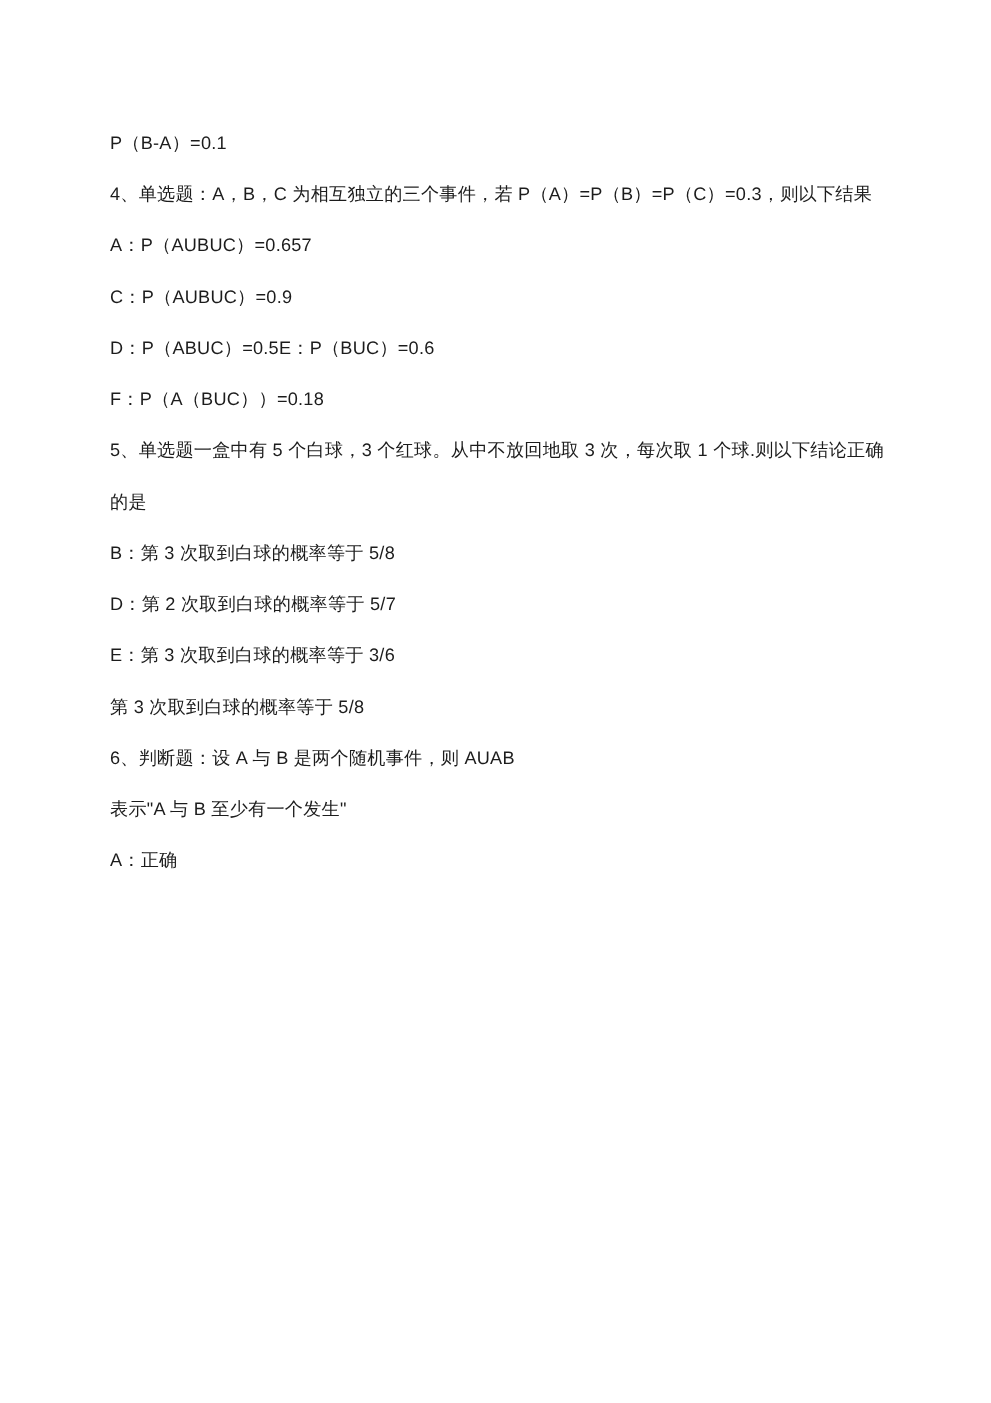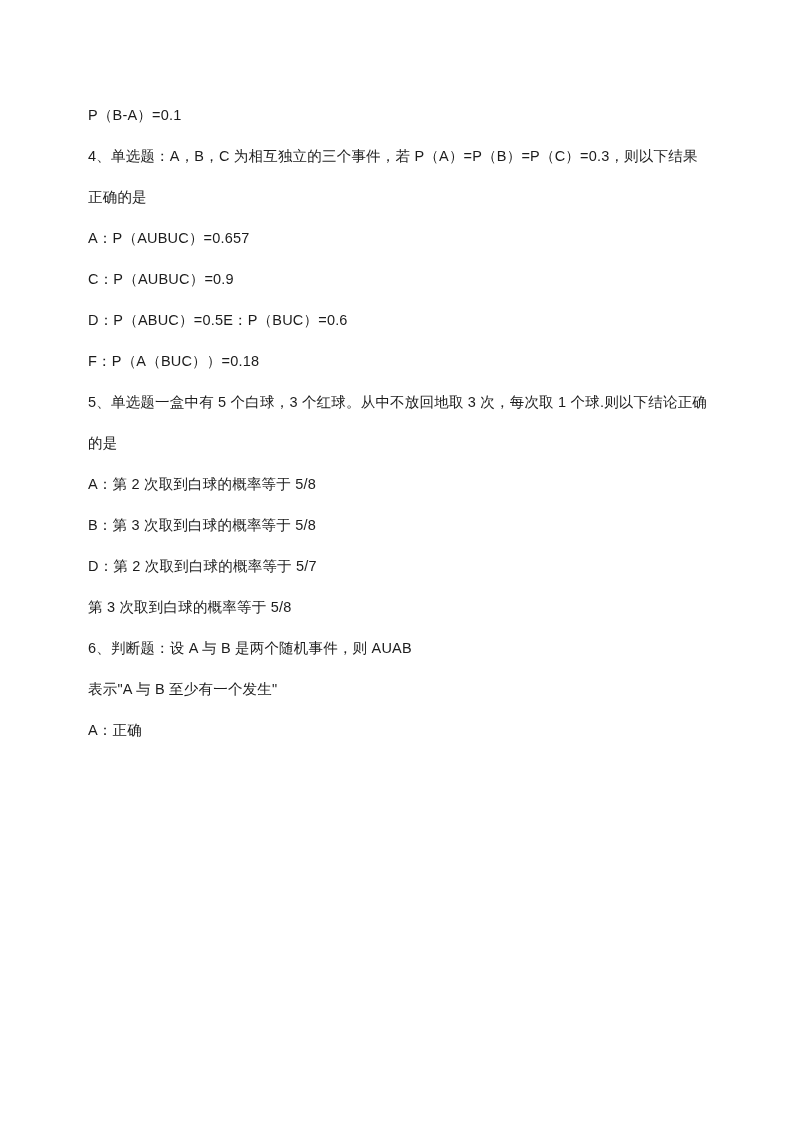--- a/index.html
+++ b/index.html
@@ -34,28 +34,27 @@
     margin: 0 0 0 0;
   }
 </style>
 </head>
 <body>
 
 <div class="page">
   <div class="doc-body">
     <div class="line para">P（B-A）=0.1</div>
     <div class="line para">4、单选题：A，B，C 为相互独立的三个事件，若 P（A）=P（B）=P（C）=0.3，则以下结果</div>
-    <div class="line para">正确的是</div>
     <div class="line para">A：P（AUBUC）=0.657</div>
     <div class="line para">C：P（AUBUC）=0.9</div>
     <div class="line para">D：P（ABUC）=0.5E：P（BUC）=0.6</div>
     <div class="line para">F：P（A（BUC））=0.18</div>
     <div class="line para">5、单选题一盒中有 5 个白球，3 个红球。从中不放回地取 3 次，每次取 1 个球.则以下结论正确</div>
     <div class="line para">的是</div>
-    <div class="line para">A：第 2 次取到白球的概率等于 5/8</div>
     <div class="line para">B：第 3 次取到白球的概率等于 5/8</div>
     <div class="line para">D：第 2 次取到白球的概率等于 5/7</div>
+    <div class="line para">E：第 3 次取到白球的概率等于 3/6</div>
     <div class="line para">第 3 次取到白球的概率等于 5/8</div>
     <div class="line para">6、判断题：设 A 与 B 是两个随机事件，则 AUAB</div>
     <div class="line para">表示"A 与 B 至少有一个发生"</div>
     <div class="line para">A：正确</div>
   </div>
 </div>
 
 </body></html>

